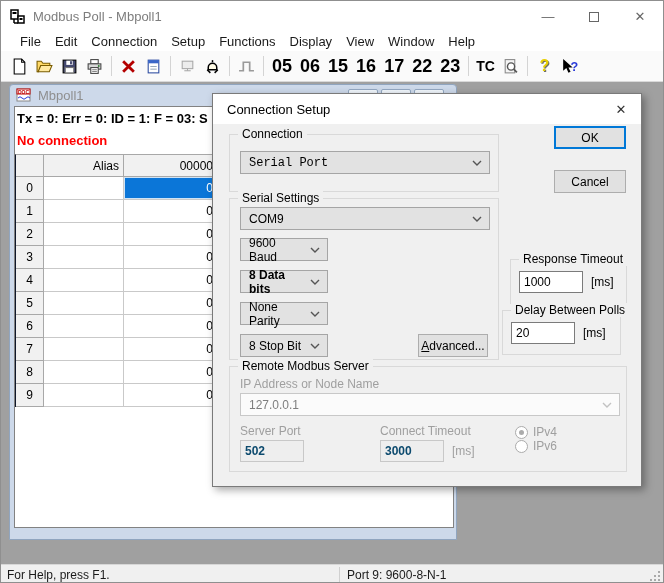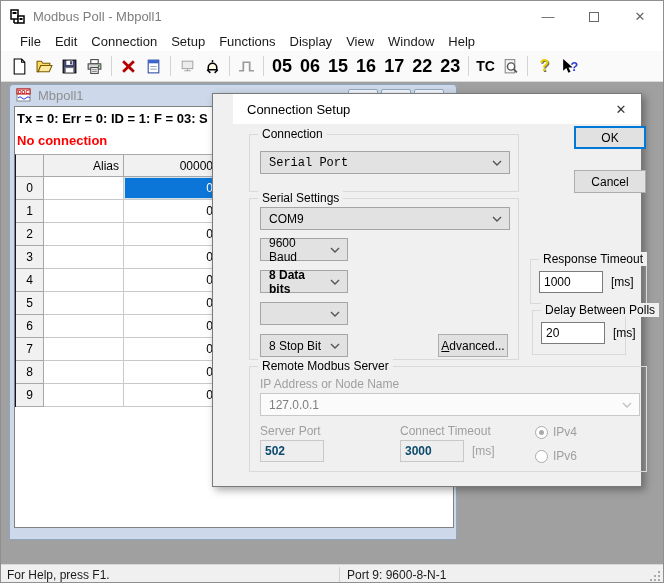--- a/index.html
+++ b/index.html
@@ -45,21 +45,21 @@
   
   .grid { width: 203px; border-top: 1px solid #a8a8a8; border-left: 1px solid #0f172a; }
   .grid-row, .grid-head { display: flex; }
   .cell { border-right: 1px solid #c9c9c9; border-bottom: 1px solid #c9c9c9; height: 23px; font-size: 12px; display: flex; align-items: center; }
   .grid-head .cell { height: 22px; background: #f1f1f1; border-right: 1px solid #a8a8a8; border-bottom: 1px solid #a8a8a8; }
   .cell.index { width: 28px; background: #f1f1f1; border-right: 1px solid #a8a8a8; border-bottom: 1px solid #a8a8a8; justify-content: center; }
   .cell.alias { width: 80px; justify-content: flex-end; padding-right: 4px; }
   .cell.value { width: 94px; justify-content: flex-end; padding-right: 4px; }
 
   
-  .dialog { position: absolute; left: 211px; top: 11px; width: 430px; height: 394px; background: #f0f0f0; border: 1px solid #7a7a7a; box-shadow: 3px 3px 8px rgba(0,0,0,.35); z-index: 5; padding-left: 20px; }
+  .dialog { position: absolute; left: 211px; top: 11px; width: 430px; height: 394px; background: #f0f0f0; border: 1px solid #7a7a7a; box-shadow: 3px 3px 8px rgba(0,0,0,.35); z-index: 5; }
   .dlg-titlebar { height: 30px; background: #fff; display: flex; align-items: center; padding-left: 14px; }
   .dlg-title { font-size: 13px; color: #000; }
   .dlg-close { margin-left: auto; width: 40px; height: 30px; display: flex; align-items: center; justify-content: center; color: #333; font-size: 13px; }
   .dlg-body { position: relative; height: 364px; }
 
   .groupbox { position: absolute; border: 1px solid #d9d9d9; }
   .gb-label { position: absolute; top: -8px; left: 8px; background: #f0f0f0; padding: 0 4px; font-size: 12px; white-space: nowrap; }
 
   .combo { position: absolute; height: 23px; background: #e2e2e2; border: 1px solid #a5a5a5; display: flex; align-items: center; padding: 0 22px 0 8px; font-size: 12px; }
   .combo .chev { position: absolute; right: 7px; top: 8px; }
@@ -74,21 +74,21 @@
   .unit.disabled-label { color: #9f9f9f; }
   .sub-label { position: absolute; font-size: 12px; color: #9f9f9f; white-space: nowrap; }
 
   .radio-row { position: absolute; display: flex; gap: 16px; }
   .radio-item { display: flex; align-items: center; gap: 5px; font-size: 12px; }
   .radio { width: 13px; height: 13px; border: 1px solid #333; border-radius: 50%; position: relative; background: #fff; flex: 0 0 auto; }
   .radio.checked::after { content: ""; position: absolute; inset: 3px; background: #000; border-radius: 50%; }
   .radio.disabled { border-color: #ababab; }
   .radio.disabled.checked::after { background: #ababab; }
   .radio-item.disabled-label { color: #9f9f9f; }
-  .radio-stack { position: absolute; display: flex; flex-direction: column; gap: 10px; }
+  .radio-stack { position: absolute; display: flex; flex-direction: column; }
 
   
   .statusbar { height: 20px; background: #f0f0f0; border-top: 1px solid #d7d7d7; position: relative; font-size: 12px; color: #1a1a1a; }
   .sb-left { position: absolute; left: 6px; top: 3px; }
   .sb-sep { position: absolute; left: 338px; top: 2px; width: 1px; height: 16px; background: #d0d0d0; }
   .sb-mid { position: absolute; left: 346px; top: 3px; }
   .sb-grip { position: absolute; right: 2px; bottom: 2px; }
 </style>
 </head>
 <body>
@@ -356,20 +356,21 @@
                 <path d="M1 1 L5 5 L9 1" fill="none" stroke="#555" stroke-width="1.4"></path>
               </svg>
           </div>
           <div class="combo" style="left:10px; top:71px; width:88px;font-weight:bold;">
             <span>8 Data bits</span>
             <svg class="chev" width="10" height="6" viewBox="0 0 10 6">
                 <path d="M1 1 L5 5 L9 1" fill="none" stroke="#555" stroke-width="1.4"></path>
               </svg>
           </div>
           <div class="combo" style="left:10px; top:103px; width:88px;">
+            <span>None Parity</span>
             <svg class="chev" width="10" height="6" viewBox="0 0 10 6">
                 <path d="M1 1 L5 5 L9 1" fill="none" stroke="#555" stroke-width="1.4"></path>
               </svg>
           </div>
           <div class="combo" style="left:10px; top:135px; width:88px;">
             <span>8 Stop Bit</span>
             <svg class="chev" width="10" height="6" viewBox="0 0 10 6">
                 <path d="M1 1 L5 5 L9 1" fill="none" stroke="#555" stroke-width="1.4"></path>
               </svg>
           </div>
@@ -380,21 +381,21 @@
 
 
         <div class="groupbox" style="left:297px; top:135px; width:117px; height:45px;">
           <span class="gb-label">Response Timeout</span>
           <div class="txt-input" style="left:8px; top:11px; width:64px;">
               <span>1000</span>
             </div>
           <span class="unit" style="left:80px; top:15px;">[ms]</span>
         </div>
 
-        <div class="groupbox" style="left:299px; top:186px; width:94px; height:45px;text-align:center;">
+        <div class="groupbox" style="left:289px; top:186px; width:119px; height:45px;text-align:center;">
           <span class="gb-label">Delay Between Polls</span>
           <div class="txt-input" style="left:8px; top:11px; width:64px;">
               <span>20</span>
             </div>
           <span class="unit" style="left:80px; top:15px;">[ms]</span>
         </div>
 
         <div class="groupbox" style="left:16px; top:242px; width:398px; height:106px;">
           <span class="gb-label">Remote Modbus Server</span>
           <span class="sub-label" style="left:10px; top:10px;">IP Address or Node Name</span>

